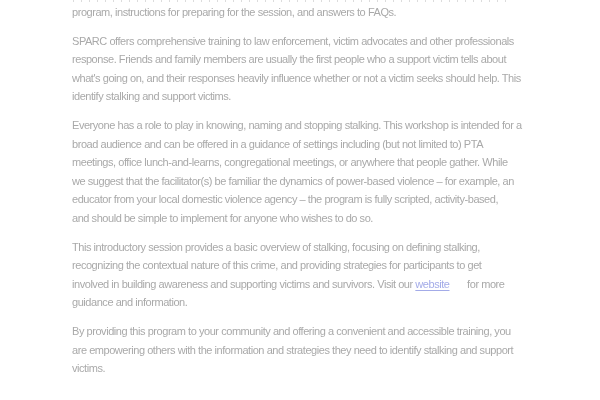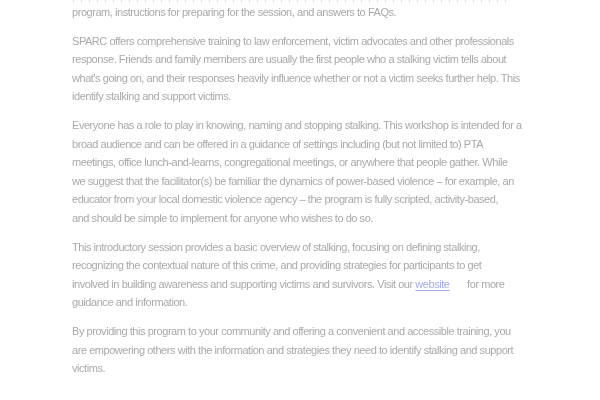--- a/index.html
+++ b/index.html
@@ -58,22 +58,22 @@
 <div class="sliver"></div>
 
 <div class="doc">
 
   <p>
     <span class="line">program, instructions for preparing for the session, and answers to FAQs.</span>
   </p>
 
   <p>
     <span class="line">SPARC offers comprehensive training to law enforcement, victim advocates and other professionals</span>
-    <span class="line">response. Friends and family members are usually the first people who a stalking victim tells about</span>
-    <span class="line">what's going on, and their responses heavily influence whether or not a victim seeks further help. This</span>
+    <span class="line">response. Friends and family members are usually the first people who a support victim tells about</span>
+    <span class="line">what's going on, and their responses heavily influence whether or not a victim seeks should help. This</span>
     <span class="line">identify stalking and support victims.</span>
   </p>
 
   <p>
     <span class="line">Everyone has a role to play in knowing, naming and stopping stalking. This workshop is intended for a</span>
     <span class="line">broad audience and can be offered in a guidance of settings including (but not limited to) PTA</span>
     <span class="line">meetings, office lunch-and-learns, congregational meetings, or anywhere that people gather. While</span>
     <span class="line">we suggest that the facilitator(s) be familiar the dynamics of power-based violence – for example, an</span>
     <span class="line">educator from your local domestic violence agency – the program is fully scripted, activity-based,</span>
     <span class="line">and should be simple to implement for anyone who wishes to do so.</span>

